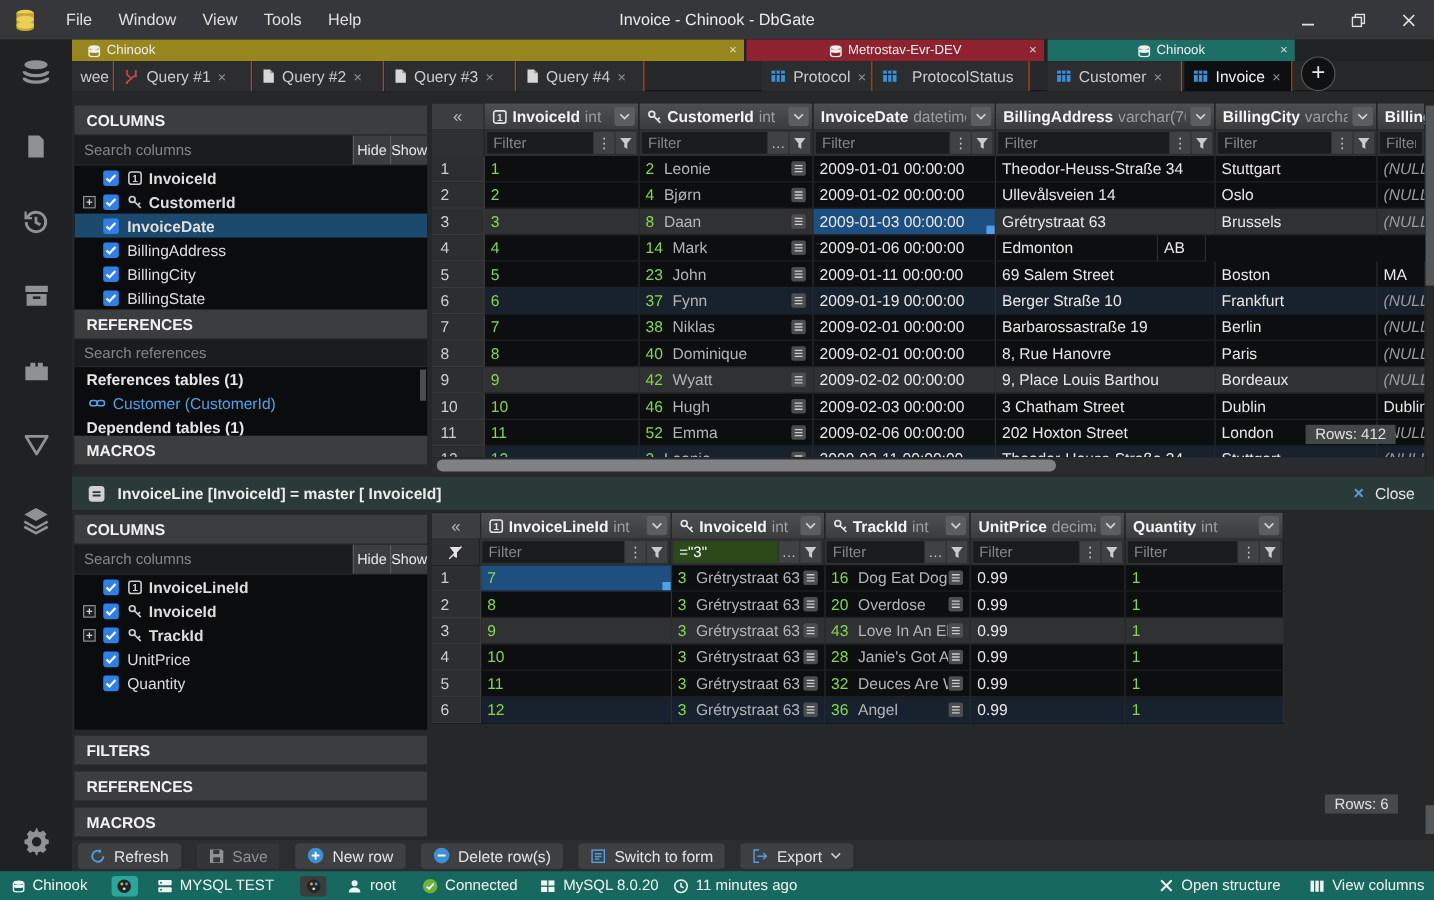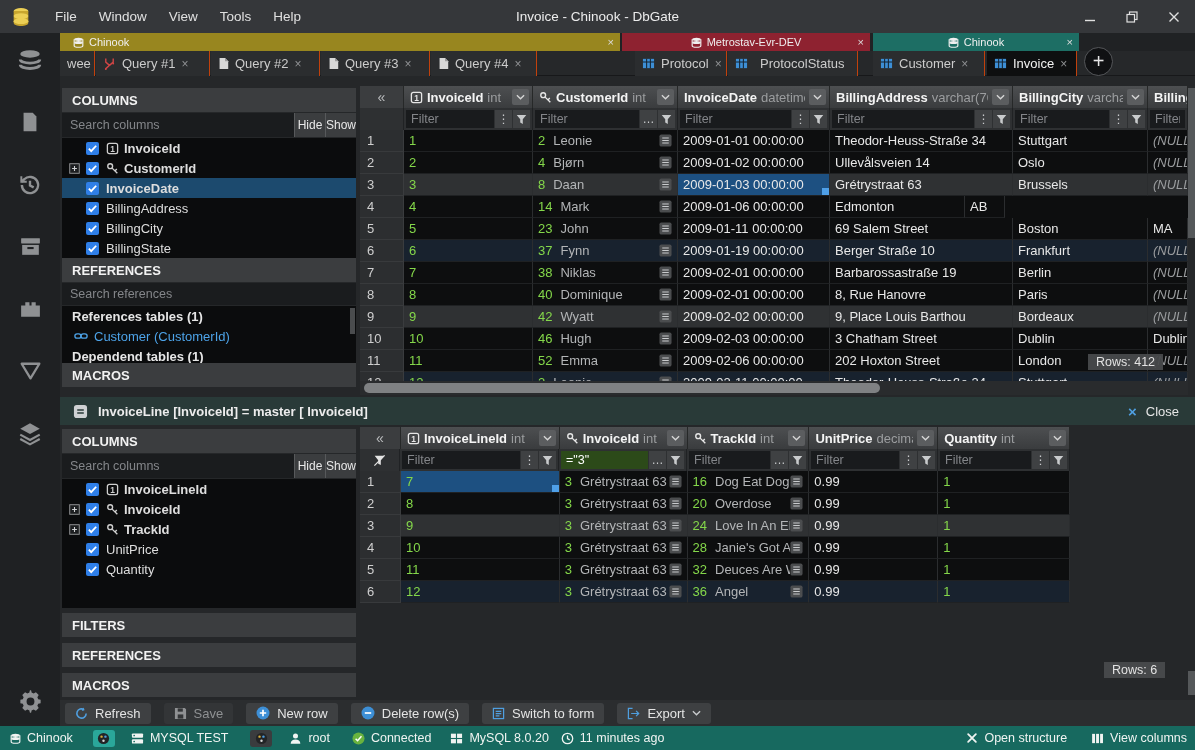--- a/index.html
+++ b/index.html
@@ -1181,21 +1181,21 @@
             <span class="greenv">3</span>
             <span class="fkname">Grétrystraat 63</span>
             <span class="ic celldoc">
               <svg width="13" height="13" viewBox="0 0 14 14">
                 <rect x="0.5" y="0.5" width="13" height="13" rx="2" fill="#4b4d4f"></rect>
                 <path d="M3.5 4.3h7M3.5 7h7M3.5 9.7h7" stroke="#c9cbcd" stroke-width="1.2"></path>
               </svg>
             </span>
           </div>
           <div class="dcell" style="width: 122px;">
-            <span class="greenv">24</span>
+            <span class="greenv">43</span>
             <span class="fkname">Love In An Elevator</span>
             <span class="ic celldoc">
               <svg width="13" height="13" viewBox="0 0 14 14">
                 <rect x="0.5" y="0.5" width="13" height="13" rx="2" fill="#4b4d4f"></rect>
                 <path d="M3.5 4.3h7M3.5 7h7M3.5 9.7h7" stroke="#c9cbcd" stroke-width="1.2"></path>
               </svg>
             </span>
           </div>
           <div class="dcell" style="width: 129px;">
             <span>0.99</span>

